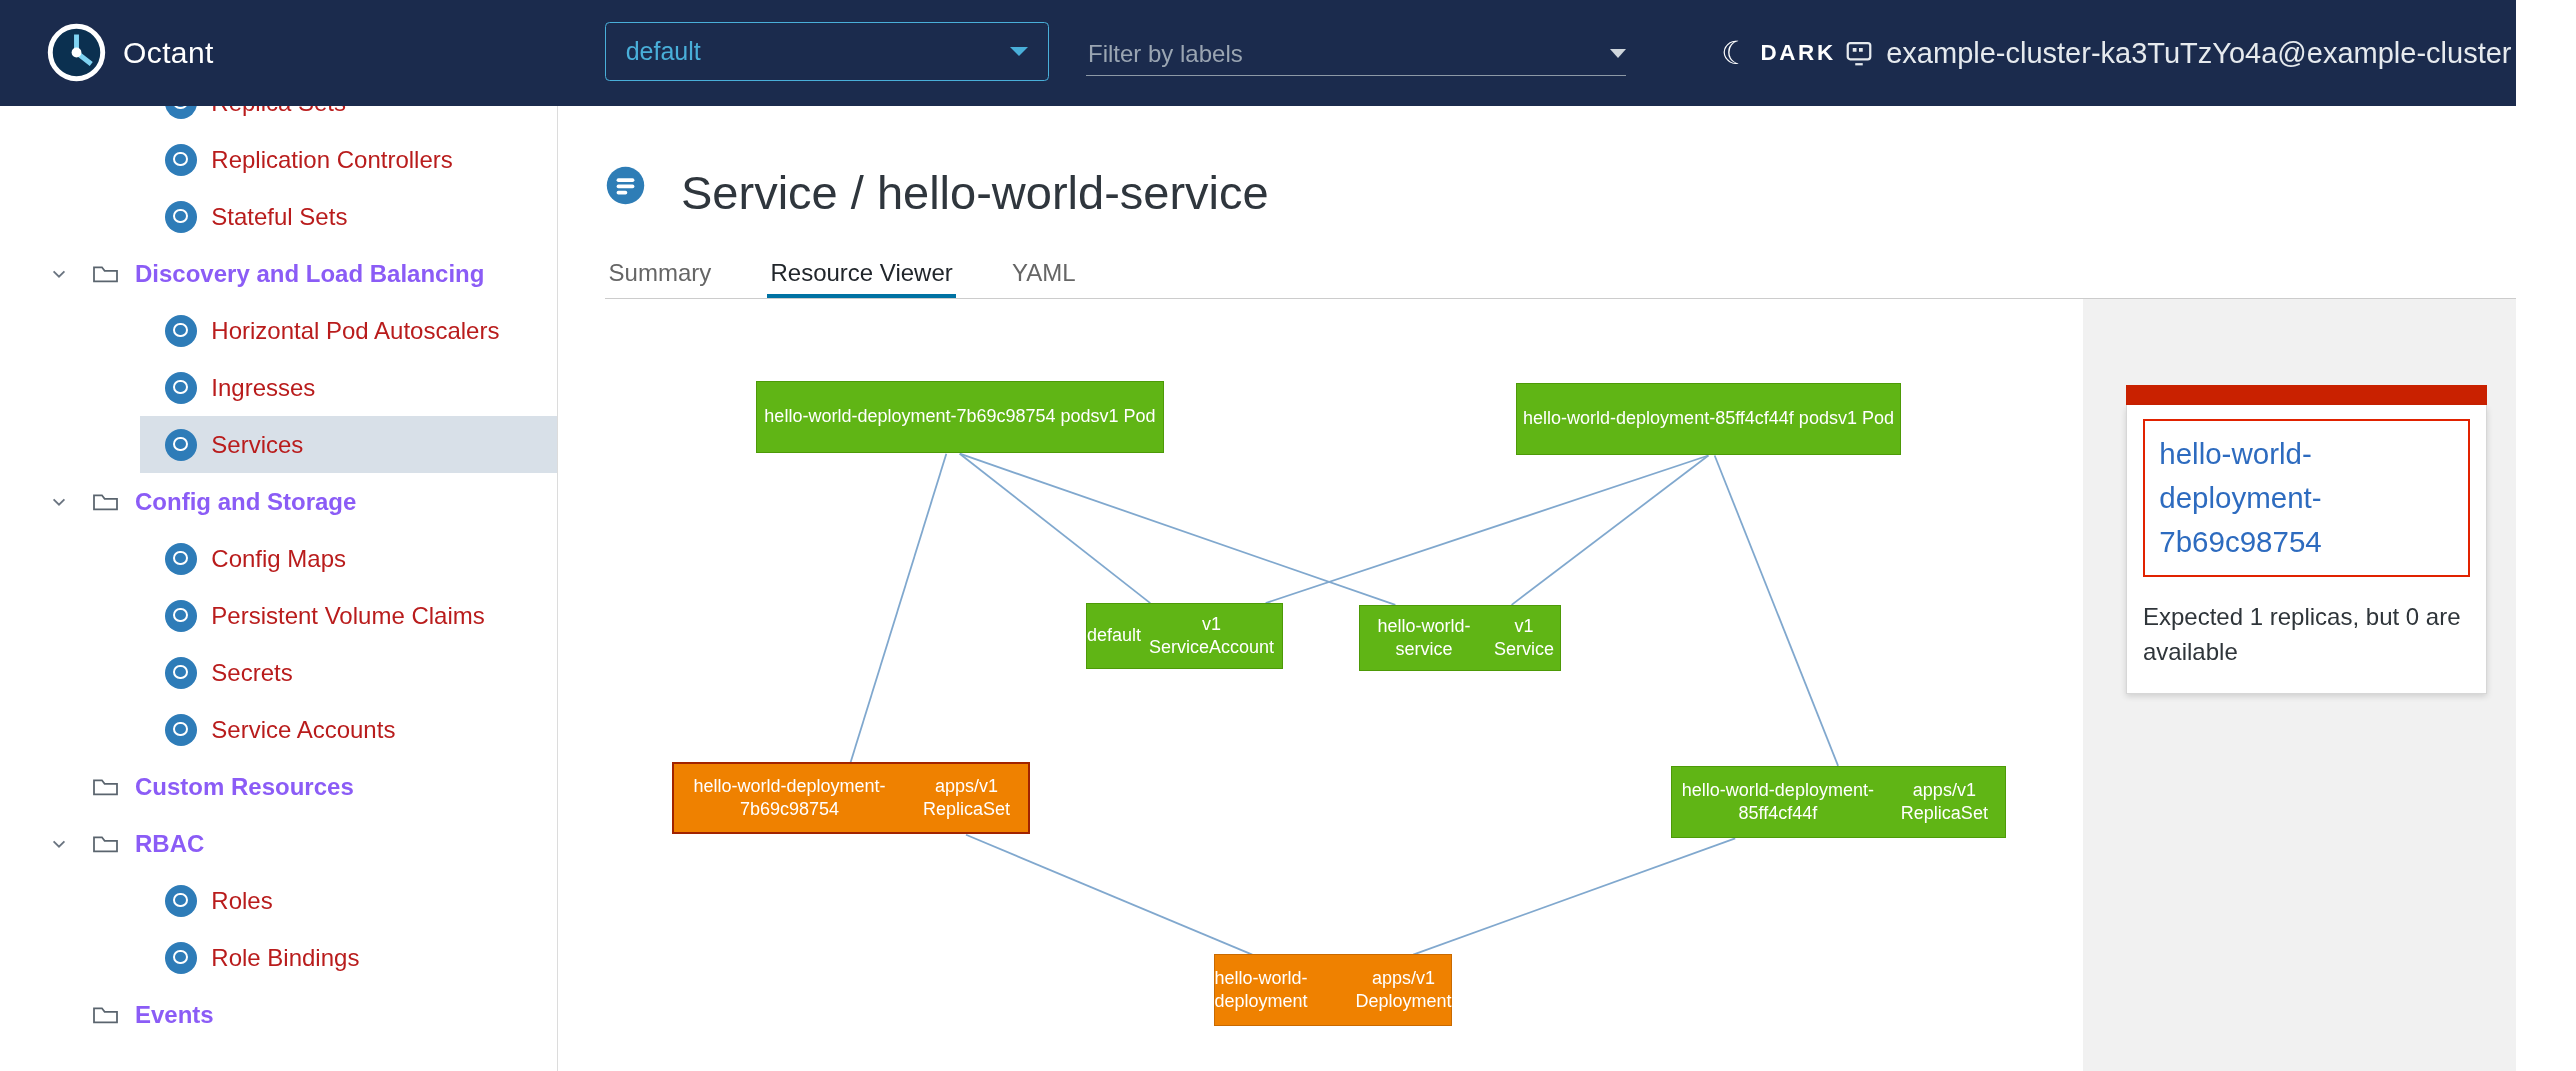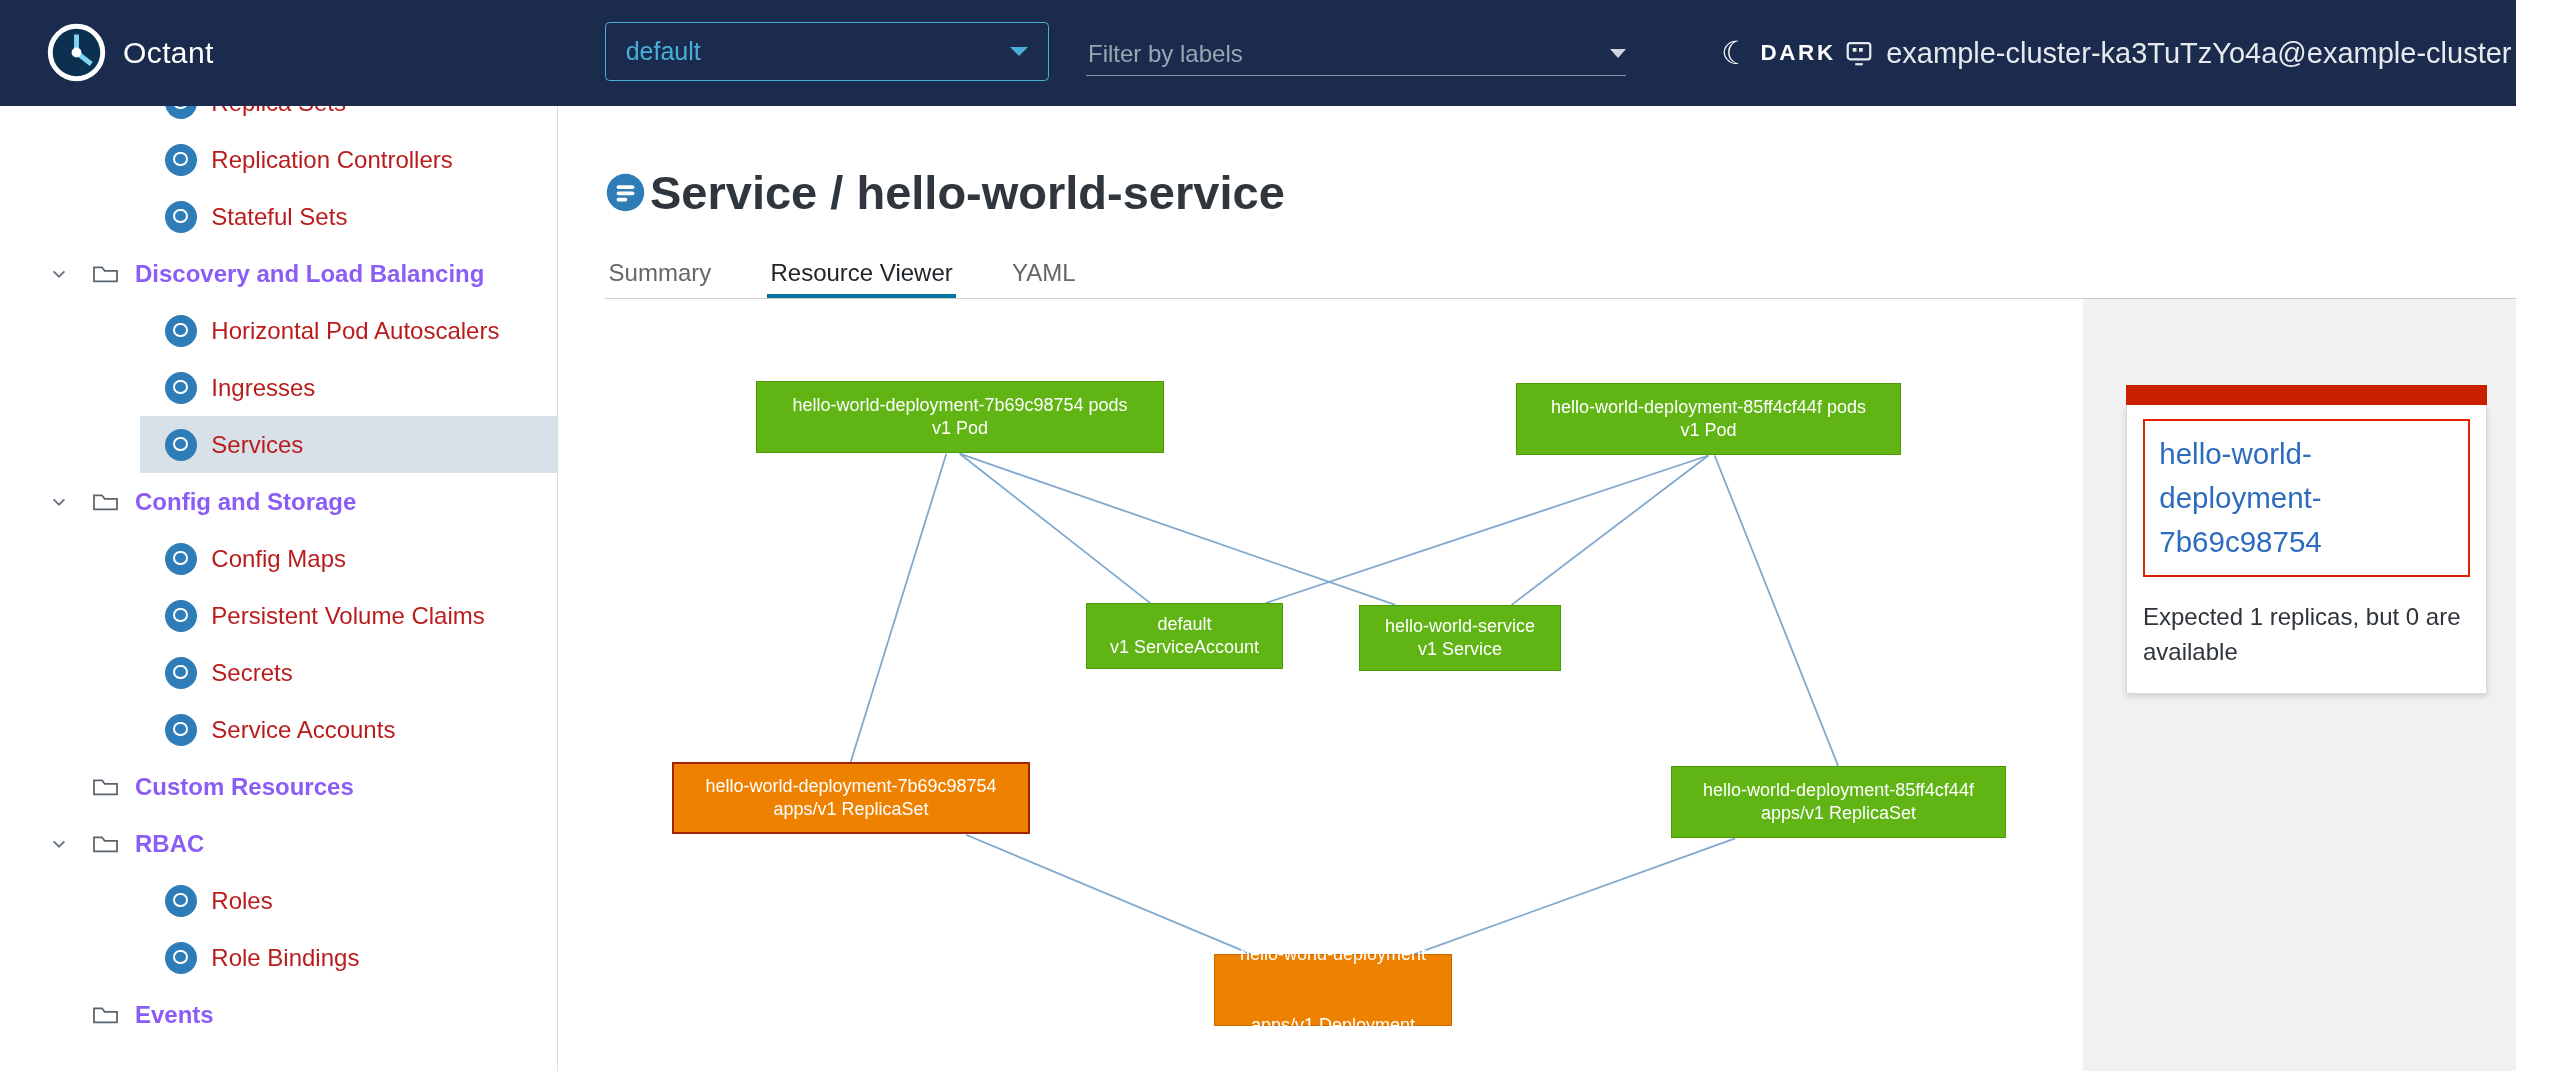--- a/index.html
+++ b/index.html
@@ -39,42 +39,42 @@
   .nav-row.section .chevron{width:30px;display:flex;justify-content:center;margin-right:18px;}
   .nav-row.section .folder{margin-right:16px;display:flex;}
   .nav-row.sub{padding-left:165px;color:#b91c1c;font-size:24px;}
   .nav-row.sub .res-icon{margin-right:14.3px;}
   .nav-row.sub.selected{margin-left:140px;padding-left:25px;background:#d8e0e8;}
   .res-icon{position:relative;width:32px;height:32px;border-radius:50%;background:#2e7cb8;flex:0 0 32px;}
   .res-icon::after{content:"";position:absolute;left:8px;top:8px;width:10.7px;height:10.7px;
                    border:2.7px solid #fff;border-radius:50%;}
 
   
-  .page-title{position:absolute;left:605px;top:165px;display:flex;align-items:center;gap:4px;z-index:2;font-weight:bold;}
+  .page-title{position:absolute;left:605px;top:165px;display:flex;gap:35px;z-index:2;}
   .page-title .txt{font-size:47px;color:#2f363d;}
   .tabs{position:absolute;left:605px;top:252px;height:46px;display:flex;gap:52px;z-index:2;}
   .tab{font-size:24px;color:#666;display:flex;align-items:center;padding:0 3.6px;box-sizing:border-box;
        border-bottom:4.5px solid transparent;cursor:pointer;}
   .tab.active{color:#21262b;border-bottom-color:#0072a3;}
   .divider{position:absolute;left:605px;top:298px;width:1927px;height:0.9px;background:#ccc;z-index:2;}
 
   
   .side-panel{position:absolute;left:2083px;top:299px;right:0;bottom:0;background:#f1f1f1;z-index:1;}
   .card{position:absolute;left:43px;top:86px;width:361px;}
   .card .statusbar{height:19.7px;background:#c92100;}
   .card .body{background:#fff;border:0.9px solid #d7d7d7;border-top:none;box-shadow:0 2.7px 6.3px rgba(0,0,0,.14);
               padding:14.3px 16px 23px 16px;}
   .alert-box{border:2.7px solid #e12200;padding:10.7px 14.3px;box-sizing:border-box;}
   .alert-box .link{color:#2d6bbf;font-size:29.5px;line-height:1.5;word-wrap:break-word;cursor:pointer;}
   .card .msg{margin-top:23px;font-size:24px;color:#2f353a;line-height:1.45;}
 
   
   .graph{position:absolute;inset:0;z-index:1;pointer-events:none;}
   .graph svg.edges{position:absolute;left:0;top:0;}
-  .node{position:absolute;display:flex;flex-direction:column;align-items:center;justify-content:center;
+  .node{position:absolute;display:flex;flex-direction:row;align-items:center;justify-content:center;
         box-sizing:border-box;font-size:18px;color:#fff;text-align:center;line-height:1.3;
         cursor:pointer;pointer-events:auto;z-index:2;}
   .node.green{background:#60b515;border:0.9px solid #4d9a07;}
   .node.orange{background:#ef8100;border:0.9px solid #c96a00;}
   .node.selected{border:2.7px solid #a12300;}
   .node-a{left:756px;top:381px;width:408px;height:72px;}
   .node-b{left:1516px;top:383px;width:385px;height:72px;}
   .node-c{left:1086px;top:603px;width:197px;height:66px;}
   .node-d{left:1359px;top:605px;width:202px;height:66px;}
   .node-e{left:672px;top:762px;width:358px;height:72px;}

